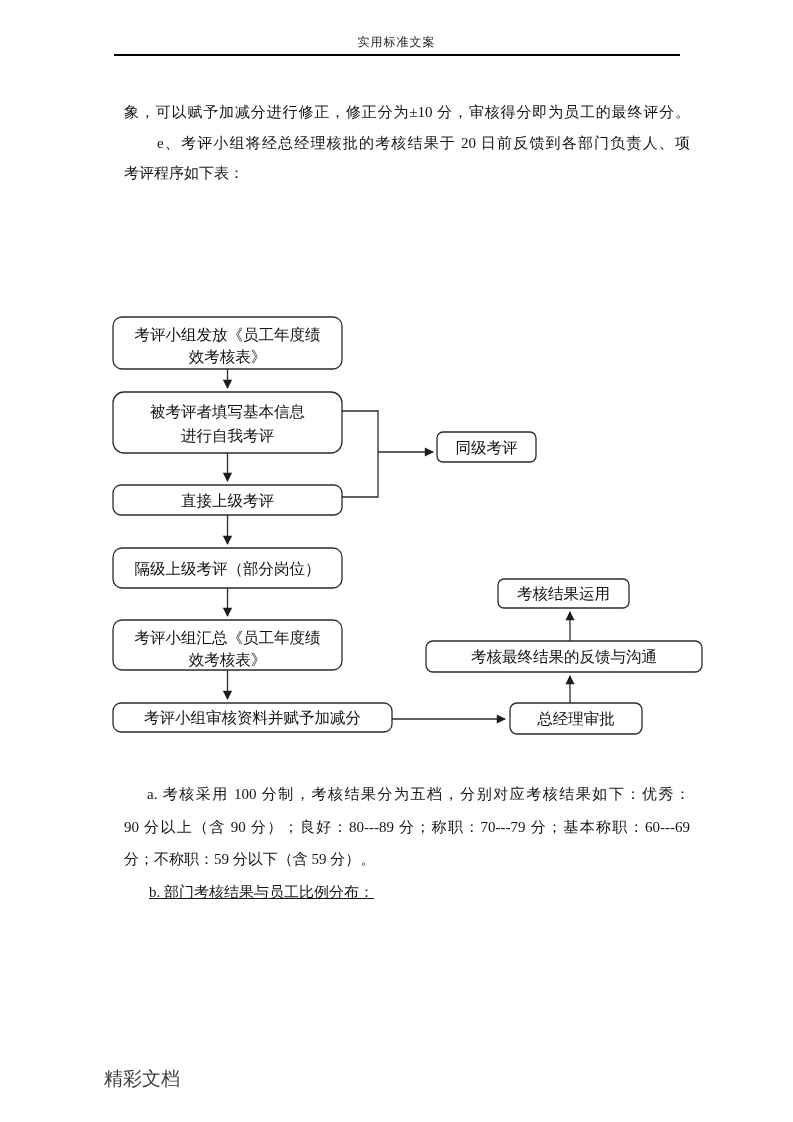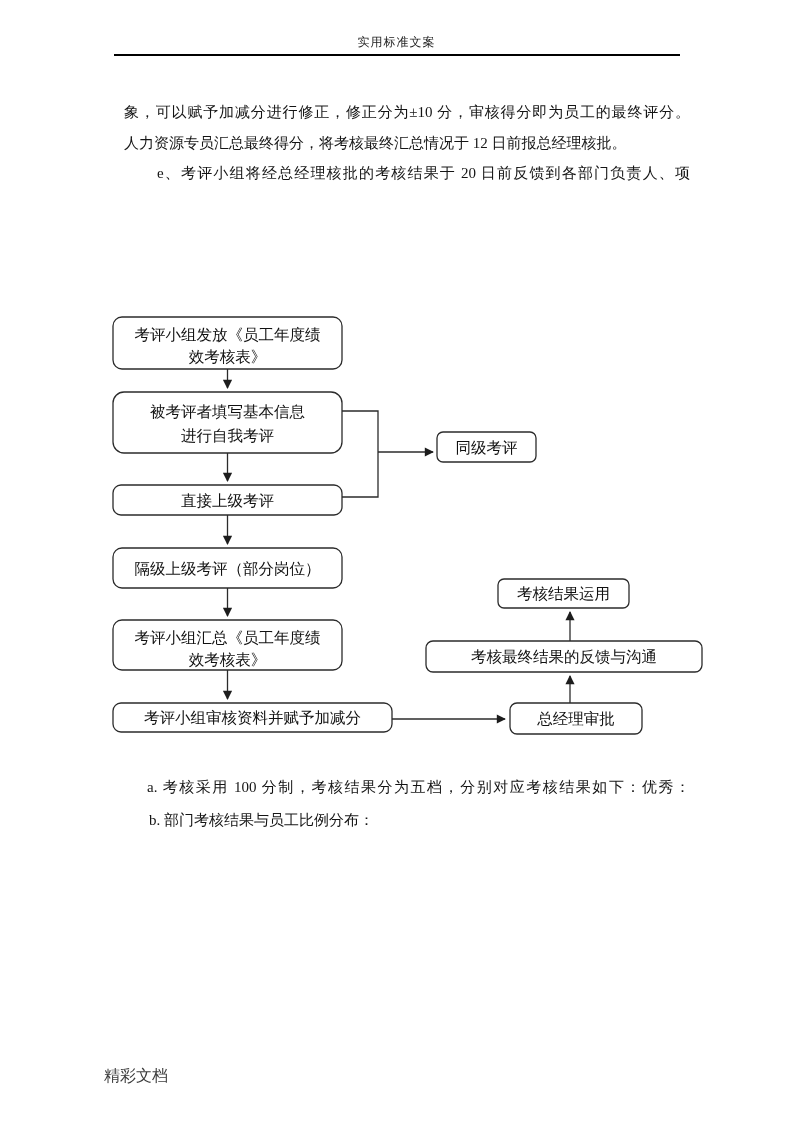--- a/index.html
+++ b/index.html
@@ -18,45 +18,45 @@
   }
   .tblock{position:absolute;left:124px;width:566px;font-size:15px;}
   .tblock.top{top:97px;}
   .tblock.top .ln{line-height:30.5px;height:30.5px;}
   .tblock.bottom{top:771px;}
   .tblock.bottom .ln{line-height:32.5px;height:32.5px;}
   .ln{white-space:nowrap;}
   .ln.j{white-space:normal;text-align:justify;text-align-last:justify;}
   .ind-e{padding-left:33px;}
   .ind-h{padding-left:21px;}
-  .ind-a{padding-left:23px;}
-  .ind-b{padding-left:25px;}
+  .ind-a{padding-left:23px;margin-top:7px;}
+  .ind-b{padding-left:25px;text-decoration:underline;}
   .flowchart{position:absolute;left:90px;top:300px;width:613px;height:450px;}
   .flowchart rect{fill:#ffffff;stroke:#2b2b2b;stroke-width:1.3;}
   .flowchart text{
     font-family:"Liberation Serif","DejaVu Serif",serif;
     font-size:15.5px;fill:#111;text-anchor:middle;
   }
   .flowchart .edge{stroke:#2b2b2b;stroke-width:1.3;fill:none;}
   .footer{
-    position:absolute;left:104px;top:1066px;font-size:16px;color:#3c3c3c;
+    position:absolute;left:104px;top:1066px;font-size:19px;color:#3c3c3c;
   }
 </style>
 </head>
 <body>
 
 <div class="page">
 
   <div class="hdr-title">实用标准文案</div>
   <div class="hdr-rule"></div>
 
   <div class="tblock top">
     <div class="ln j">象，可以赋予加减分进行修正，修正分为±10 分，审核得分即为员工的最终评分。</div>
-    <div class="ln">人力资源专员汇总最终得分，将考核最终汇总情况于 12 日前报总经理核批。</div>
     <div class="ln j ind-e">e、考评小组将经总经理核批的考核结果于 20 日前反馈到各部门负责人、项</div>
+    <div class="ln">考评程序如下表：</div>
   </div>
 
   <svg class="flowchart" viewBox="90 300 613 450" xmlns="http://www.w3.org/2000/svg">
     <defs>
       <marker id="arr" viewBox="0 0 10 10" refX="9" refY="5" markerWidth="9" markerHeight="7" orient="auto-start-reverse">
         <path d="M0,0 L10,5 L0,10 z" fill="#1d1d1d"></path>
       </marker>
     </defs>
 
     <line class="edge" x1="227.5" y1="369" x2="227.5" y2="388" marker-end="url(#arr)"></line>
@@ -111,18 +111,20 @@
       <text x="564" y="662">考核最终结果的反馈与沟通</text>
     </g>
     <g>
       <rect x="510" y="703" width="132" height="31" rx="7"></rect>
       <text x="576" y="724">总经理审批</text>
     </g>
   </svg>
 
   <div class="tblock bottom">
     <div class="ln j ind-a">a. 考核采用 100 分制，考核结果分为五档，分别对应考核结果如下：优秀：</div>
+    <div class="ln j">90 分以上（含 90 分）；良好：80---89 分；称职：70---79 分；基本称职：60---69</div>
+    <div class="ln">分；不称职：59 分以下（含 59 分）。</div>
     <div class="ln ind-b">b. 部门考核结果与员工比例分布：</div>
   </div>
 
   <div class="footer">精彩文档</div>
 
 </div>
 
 </body></html>

